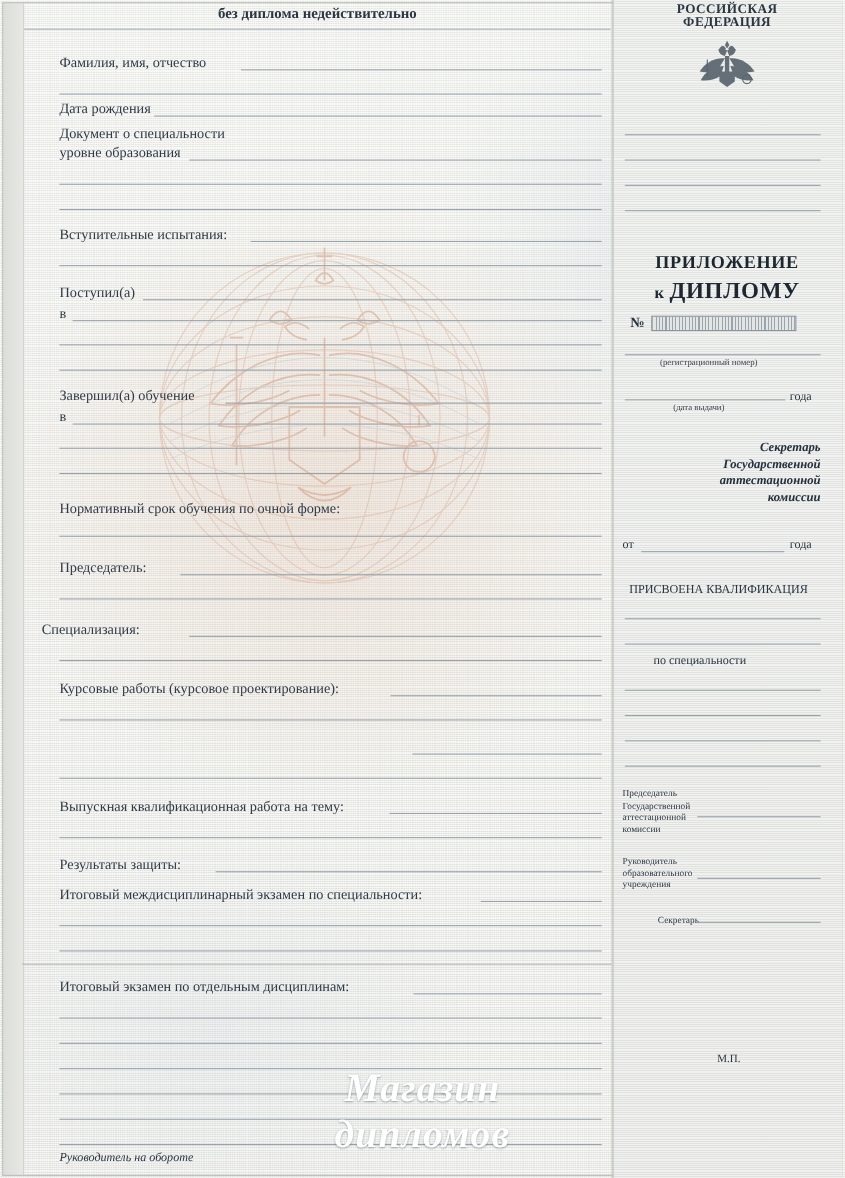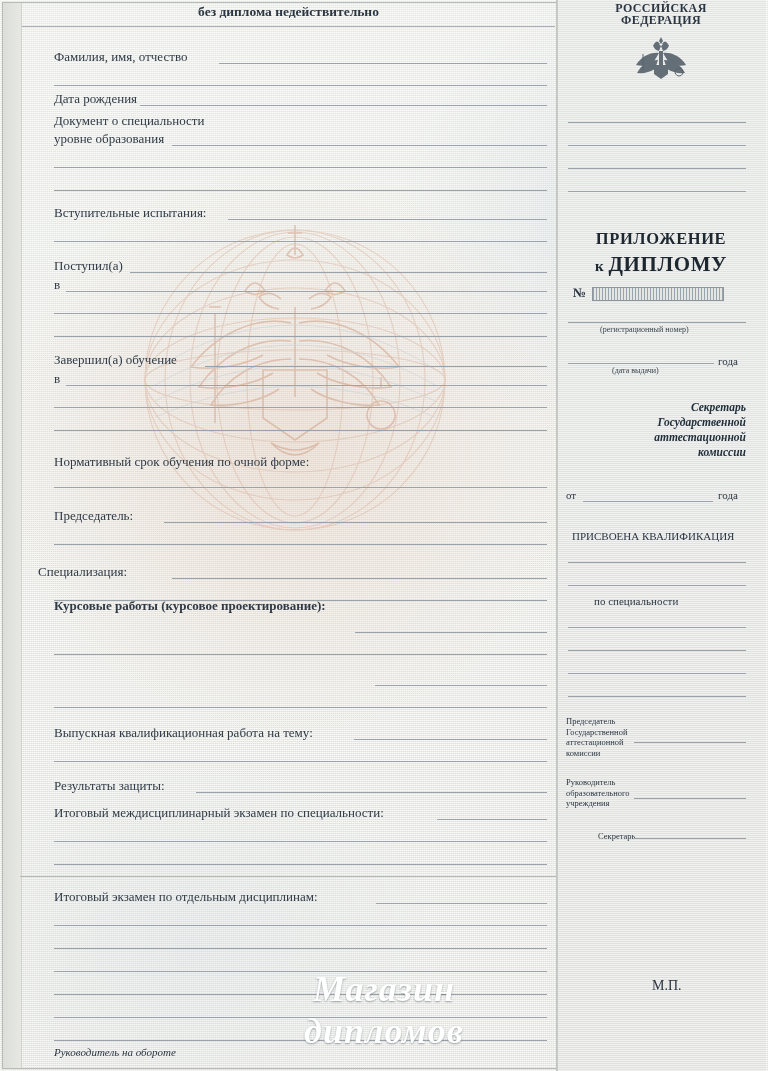--- a/index.html
+++ b/index.html
@@ -200,23 +200,23 @@
     position: absolute;
     font-family: "Liberation Serif", serif;
     font-size: 8.5px;
     color: #2b3642;
     line-height: 10.5px;
     white-space: nowrap;
   }
   .mp {
     position: absolute;
     left: 652px;
-    top: 978px;
-    font-family: "Liberation Serif", serif;
-    font-size: 14px;
+    top: 957px;
+    font-family: "Liberation Serif", serif;
+    font-size: 10px;
     color: #2b3642;
   }
 
   
   .brand {
     position: absolute;
     width: 100%;
     text-align: center;
     font-family: "Liberation Serif", serif;
     font-style: italic;
@@ -332,21 +332,21 @@
   <div class="rule" style="left:54px; top:487px; width:493px;"></div>
 
   <div class="lbl" style="left:54px; top:508px;">Председатель:</div>
   <div class="rule" style="left:164px; top:522px; width:383px;"></div>
   <div class="rule" style="left:54px; top:544px; width:493px;"></div>
 
   <div class="lbl" style="left:38px; top:564px;">Специализация:</div>
   <div class="rule" style="left:172px; top:578px; width:375px;"></div>
   <div class="rule" style="left:54px; top:600px; width:493px;"></div>
 
-  <div class="lbl" style="left:54px; top:598px;font-weight:bold;">Курсовые работы (курсовое проектирование):</div>
+  <div class="lbl" style="left:54px; top:618px;">Курсовые работы (курсовое проектирование):</div>
   <div class="rule" style="left:355px; top:632px; width:192px;"></div>
   <div class="rule" style="left:54px; top:654px; width:493px;"></div>
 
   <div class="rule" style="left:375px; top:685px; width:172px;"></div>
   <div class="rule" style="left:54px; top:707px; width:493px;"></div>
 
   <div class="lbl" style="left:54px; top:725px;">Выпускная квалификационная работа на тему:</div>
   <div class="rule" style="left:354px; top:739px; width:193px;"></div>
   <div class="rule" style="left:54px; top:761px; width:493px;"></div>
 

